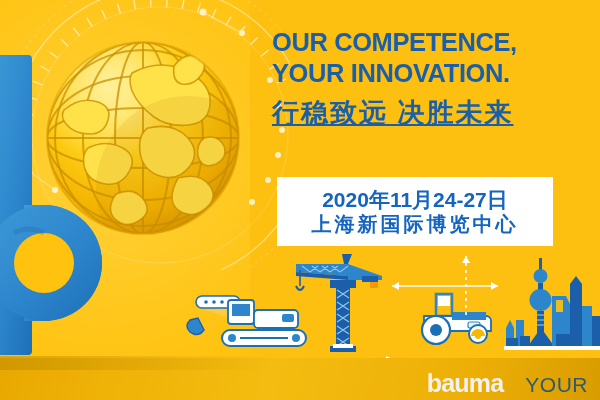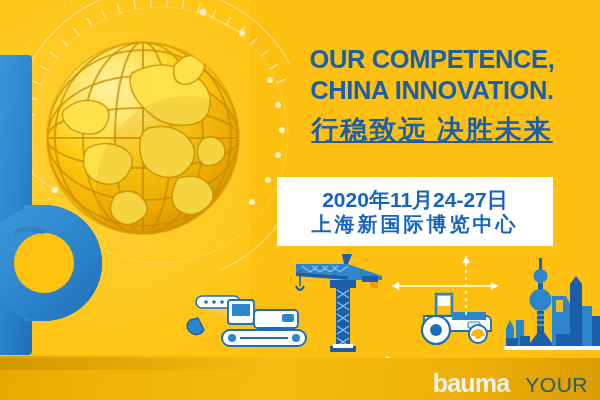--- a/index.html
+++ b/index.html
@@ -26,21 +26,21 @@
   .arcs{ position:absolute; left:-40px; top:-60px; width:330px; height:330px; opacity:.75; }
 
   
   .b-letter{ position:absolute; left:-28px; top:55px; width:130px; height:300px; }
 
   
   .globe-wrap{ position:absolute; left:28px; top:18px; width:230px; height:240px; }
 
   
   .headline{
-    position:absolute; left:272px; top:44px; width:320px;text-align:center;
+    position:absolute; left:272px; top:27px; width:320px;
   }
   .hl-en{
     color:#1B5FAA; font-weight:bold; font-size:25.5px; line-height:31px;
     letter-spacing:-0.4px; white-space:nowrap;
   }
   .hl-cn{
     color:#1B5FAA; font-weight:bold; font-size:27px; line-height:36px;
     margin-top:6px; letter-spacing:2px; white-space:nowrap;text-decoration:underline;
   }
 
@@ -68,21 +68,21 @@
     background:linear-gradient(100deg,#E8A800 0%,#EFB207 18%,#F4BC10 45%,#EDAF06 78%,#D99C00 100%);
   }
   .bottom-band-sheen{
     position:absolute; left:0; bottom:30px; width:270px; height:14px;
     background:linear-gradient(90deg, rgba(190,140,0,.55), rgba(190,140,0,0));
   }
 
   
   .logo{
     position:absolute; right:12px; bottom:4px;
-    display:flex; align-items:baseline; gap:16px;
+    display:flex; align-items:baseline; gap:22px;
   }
   .logo-bauma{
     color:#F2F2F2; font-size:25px; font-weight:bold; letter-spacing:-0.8px;
     line-height:26px;
   }
   .logo-china{
     color:#2E5C6E; font-size:21px; font-weight:normal; letter-spacing:0.5px;
     line-height:22px;
   }
 
@@ -215,21 +215,21 @@
       </g>
 
       <path d="M115 24 a96 96 0 0 1 0 192 a96 96 0 0 0 0 -192 z" fill="#000" opacity="0"></path>
       <circle cx="160" cy="170" r="92" fill="#B87F00" opacity=".13"></circle>
     </g>
     <circle cx="115" cy="120" r="96" fill="none" stroke="#E0A300" stroke-width="2" stroke-opacity=".6"></circle>
   </svg>
 
   <div class="headline">
     <div class="hl-en">OUR COMPETENCE,</div>
-    <div class="hl-en">CHINA INNOVATION.</div>
+    <div class="hl-en">YOUR INNOVATION.</div>
     <div class="hl-cn">行稳致远  决胜未来</div>
   </div>
 
   <div class="date-panel">
     <div class="date-line1">2020年11月24-27日</div>
     <div class="date-line2">上海新国际博览中心</div>
   </div>
 
   <svg class="machines" viewBox="0 0 600 115">
 

